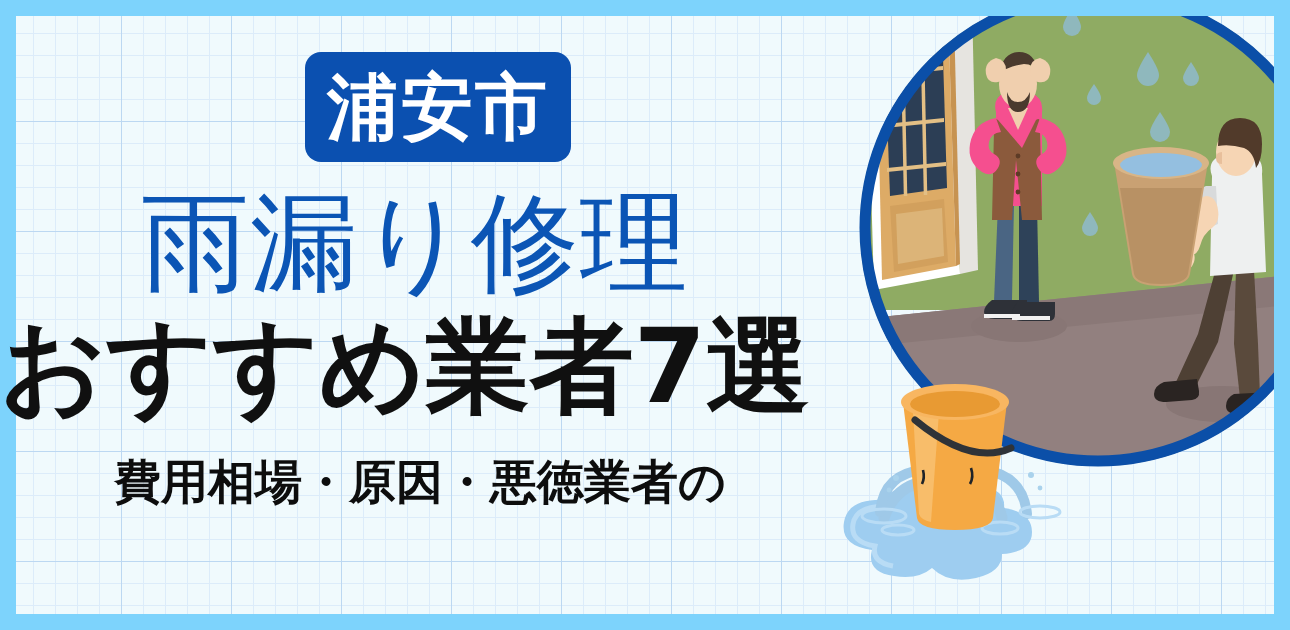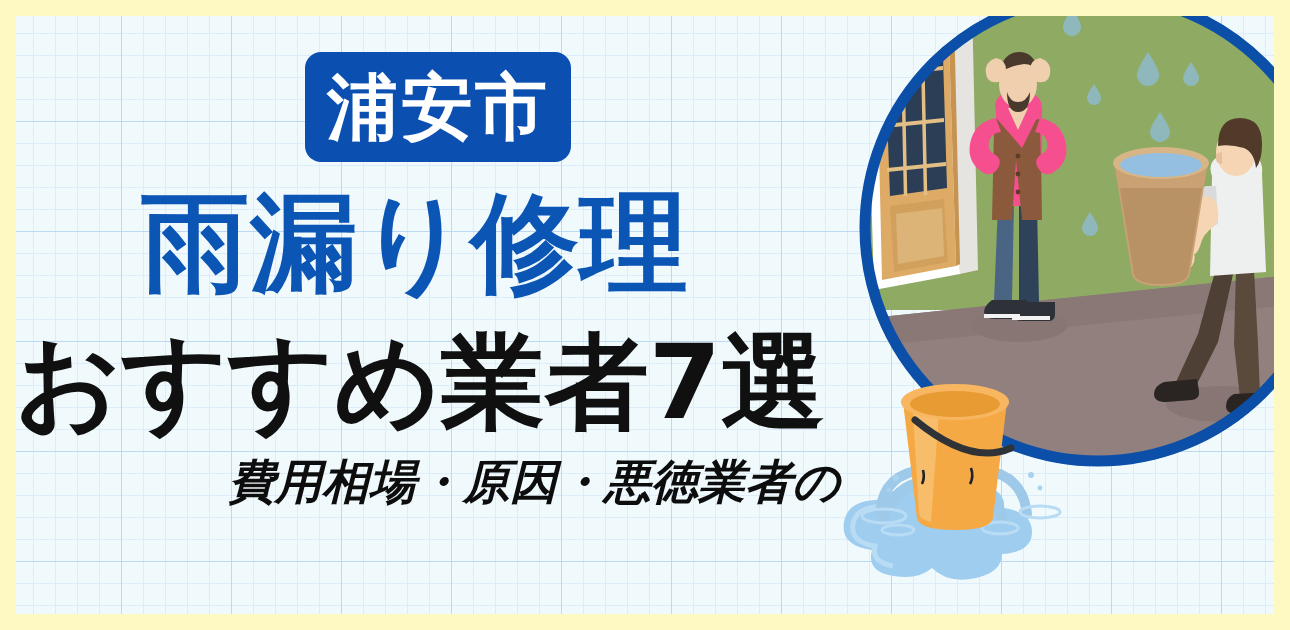--- a/index.html
+++ b/index.html
@@ -6,21 +6,21 @@
   html,body { width:1290px; height:630px; overflow:hidden; }
   body {
     font-family: "Liberation Sans", "DejaVu Sans", sans-serif;
     background:#0b4fa8;
   }
 
   
   #banner {
     position:relative;
     width:1290px; height:630px;
-    background:#fef9c3;
+    background:#7dd3fc;
     overflow:hidden;
   }
 
   
   #paper {
     position:absolute;
     left:16px; top:16px;
     width:1258px; height:598px;
     background-color:#f0fafd;
     background-image:
@@ -60,50 +60,49 @@
     line-height:1;
     font-family:"DejaVu Sans","Liberation Sans",sans-serif;
   }
 
   #title-line1 {
     position:absolute;
     left:0; top:186px; width:830px;
     text-align:center;
     color:#0b55b5;
     font-size:108px;
-    font-weight:bold;
+    font-weight:normal;
     line-height:1.05;
     letter-spacing:1px;
     font-family:"DejaVu Sans","Liberation Sans",sans-serif;
     white-space:nowrap;
   }
 
   #title-line2 {
     position:absolute;
-    left:0; top:328px; width:840px;
-    text-align:center;
+    left:0; top:312px; width:840px;
+    text-align:left;
     color:#101010;
     font-size:104px;
     font-weight:bold;
     line-height:1.05;
     letter-spacing:0px;
     font-family:"DejaVu Sans","Liberation Sans",sans-serif;
     white-space:nowrap;
   }
 
   #subtitle {
     position:absolute;
     left:0; top:452px; width:840px;
-    text-align:right;
+    text-align:center;
     color:#0d0d0d;
     font-size:47px;
     font-weight:bold;
     line-height:1.28;
     font-family:"DejaVu Sans","Liberation Sans",sans-serif;
-    font-style:italic;
   }
   #subtitle .sub-line { display:block; white-space:nowrap; }
 
   
   #illus-wrap {
     position:absolute;
     left:0; top:0; width:1290px; height:630px;
     z-index:20;
     pointer-events:none;
   }

